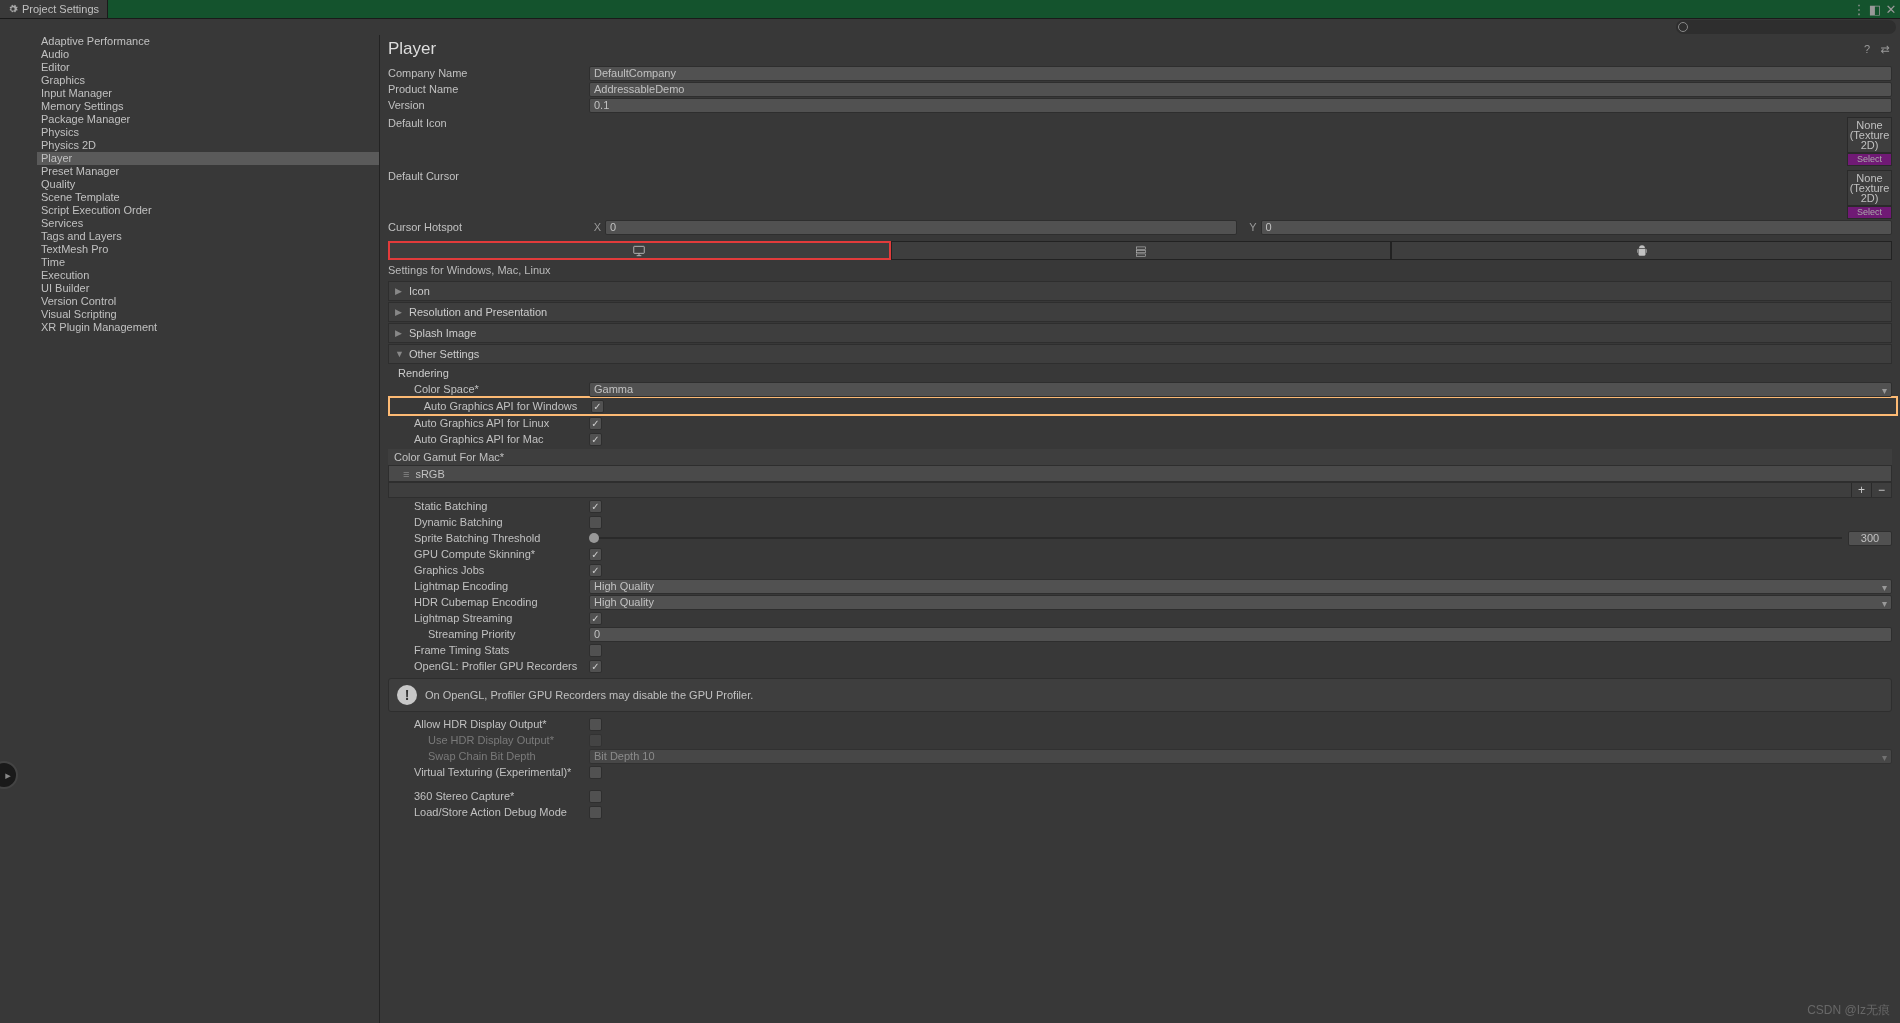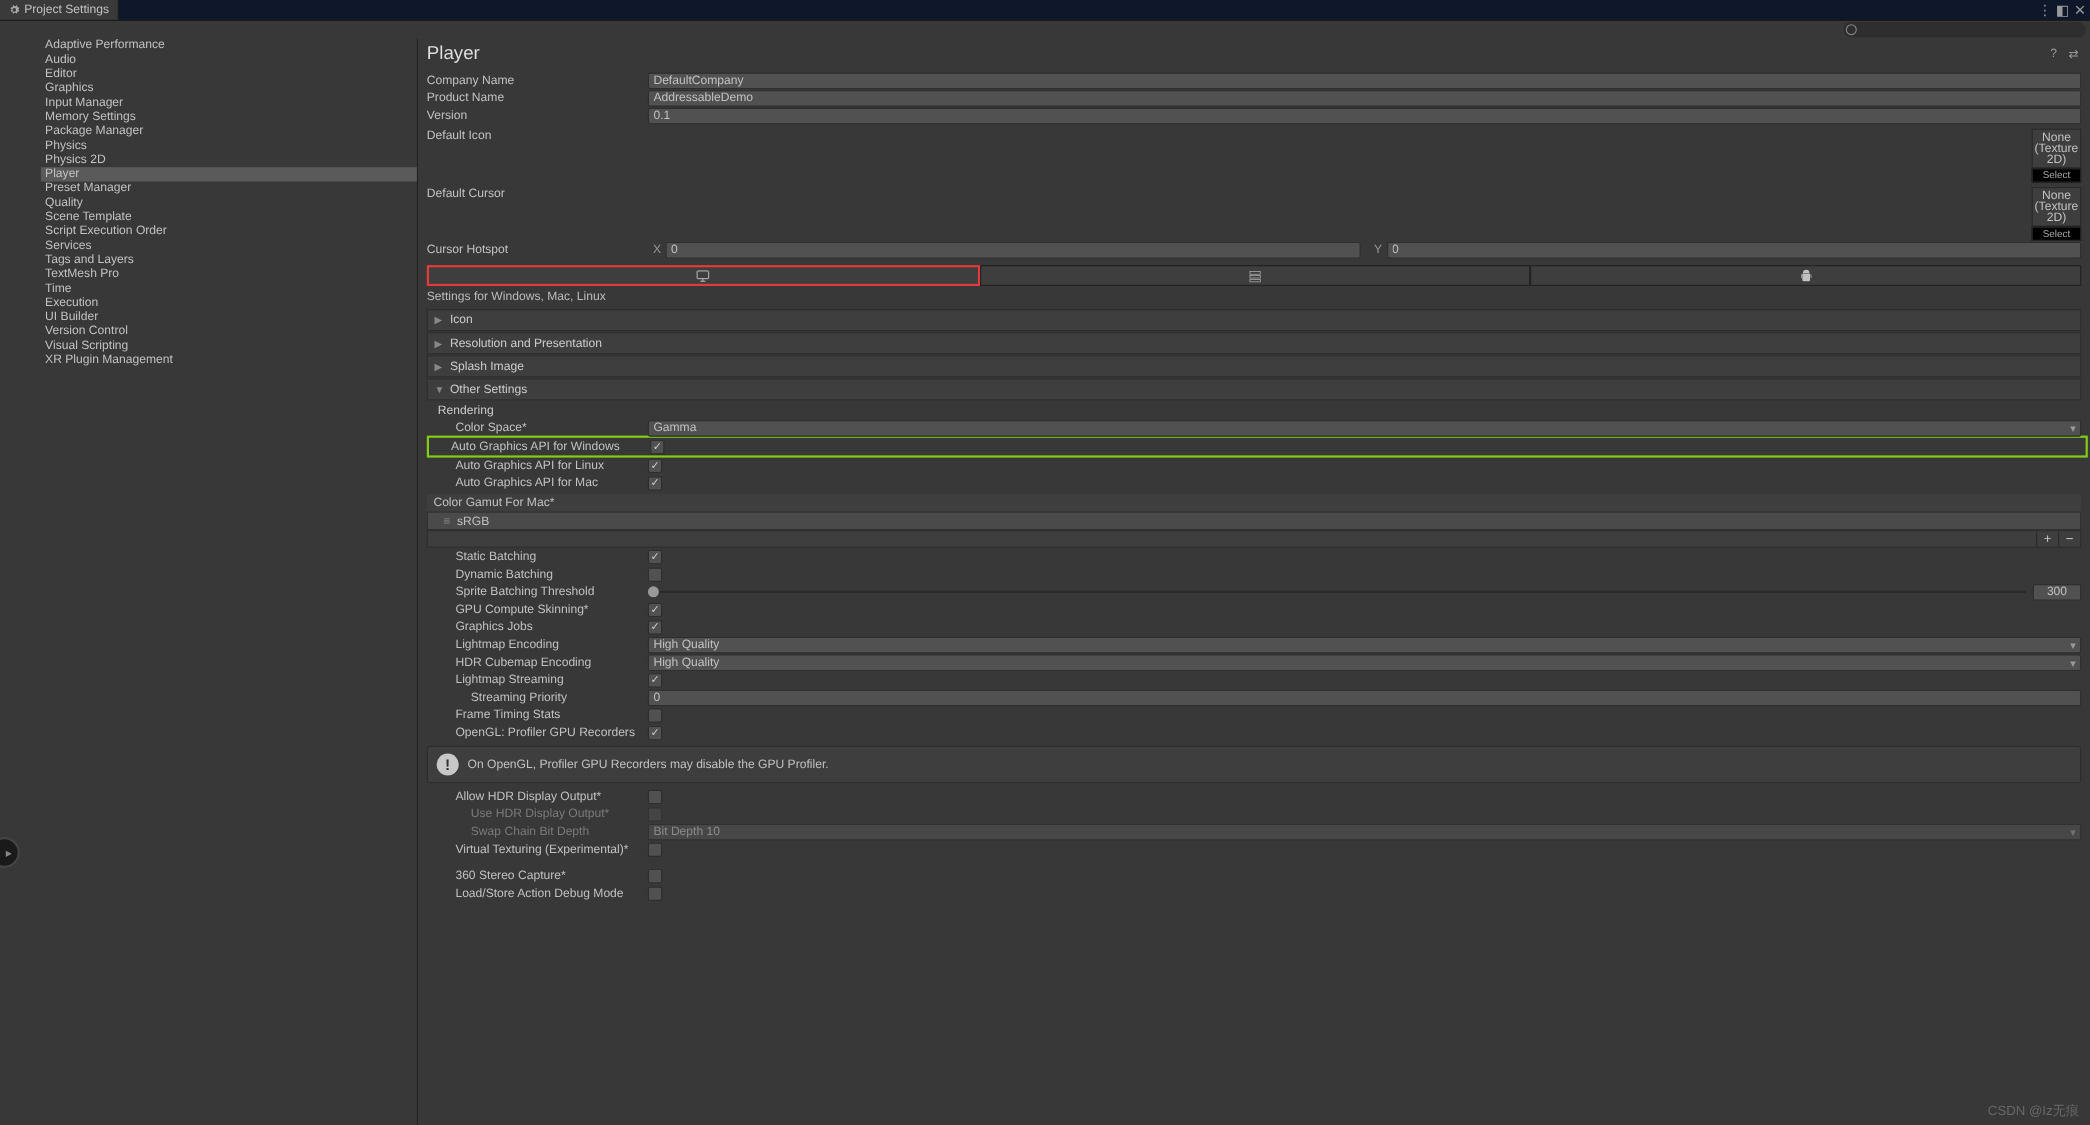--- a/index.html
+++ b/index.html
@@ -1,17 +1,17 @@
 <!DOCTYPE html>
 <html><head>
 <meta charset="utf-8">
 <style>
 * { box-sizing: border-box; margin: 0; padding: 0; font-family: "Segoe UI", Arial, sans-serif; font-size: 11px; color: #c1c1c1; }
 body { background: #383838; width: 1900px; height: 1023px; overflow: hidden; }
-.tab-bar { height: 19px; background: #0f172a; display: flex; border-bottom: 1px solid #1a1a1a;}
+.tab-bar { height: 19px; background: #14532d; display: flex; border-bottom: 1px solid #1a1a1a;}
 .tab { background: #3a3a3a; height: 18px; padding: 3px 8px; display: flex; align-items: center; gap: 4px; border-right: 1px solid #1a1a1a;}
 .tab svg { width: 10px; height: 10px; }
 .top-icons { position: absolute; top: 0; right: 0; height: 18px; display: flex; align-items: center; gap: 2px; padding-right: 2px;}
 .top-icons span { width: 14px; height: 14px; display: inline-flex; align-items: center; justify-content: center; font-size: 13px; color: #999;}
 .search-row { height: 16px; background: #383838; display: flex; justify-content: flex-end; padding-right: 4px; align-items: center;}
 .search-input { width: 220px; height: 14px; background: #2e2e2e; border: none; border-radius: 7px; padding: 0 16px 0 6px; color: #c1c1c1; font-size: 10px;}
 .search-wrap { position: relative; }
 .search-wrap::before { content: ""; position: absolute; left: 2px; top: 2px; width: 8px; height: 8px; border: 1px solid #888; border-radius: 50%;}
 .content { display: flex; height: calc(100% - 35px); margin-left: 37px; }
 .sidebar { width: 343px; background: #383838; overflow-y: auto; border-right: 1px solid #232323;}
@@ -23,39 +23,39 @@
 .hdr-icons { display: flex; gap: 4px; }
 .hdr-icons span { width: 14px; height: 14px; display: inline-flex; align-items: center; justify-content: center; font-size: 11px; color: #999;}
 .form-row { display: flex; align-items: center; min-height: 16px; padding: 0 6px;}
 .label-col { width: 201px; flex-shrink: 0;}
 .indent1 { padding-left: 26px; width: 201px; flex-shrink:0;}
 .indent2 { padding-left: 40px; width: 201px; flex-shrink:0;}
 .dim { color: #7a7a7a; }
 .input-field { flex: 1; height: 15px; background: #515151; border: 1px solid #2e2e2e; border-radius: 2px; padding: 0 4px; color: #c1c1c1; font-size: 11px;}
 .tall-row { min-height: 48px; align-items: flex-start; padding-top: 4px;}
 .picker { width: 45px; height: 36px; background: #3e3e3e; border: 1px solid #2a2a2a; display: flex; flex-direction: column; align-items: center; justify-content: center; font-size: 9px; color: #999; text-align:center; line-height:10px;}
-.select-btn { width: 45px; height: 13px; background: #000000; border: 1px solid #2a2a2a; font-size: 9px; text-align: center; line-height: 11px; color: #aaa;}
+.select-btn { width: 45px; height: 13px; background: #701a75; border: 1px solid #2a2a2a; font-size: 9px; text-align: center; line-height: 11px; color: #aaa;}
 .hotspot-row .xy-label { width: 12px; text-align: right; margin: 0 4px 0 0; color: #999;}
 .hotspot-row .input-field { flex: 1; }
 .platform-tabs { display: flex; margin: 6px 6px 0 6px; height: 19px;}
 .ptab { flex: 1; background: #3e3e3e; border: 1px solid #222; display: flex; align-items: center; justify-content: center; cursor: pointer;}
 .ptab.highlight { border: 2px solid #e23b3b; }
 .ptab svg, .ptab span.ico { width: 14px; height: 14px; display:inline-flex; align-items:center; justify-content:center; color:#c1c1c1;}
 .settings-label { padding: 4px 6px; color: #bbb; }
 .foldout { margin: 1px 6px; background: #3e3e3e; height: 20px; display: flex; align-items: center; padding: 0 6px; cursor: pointer; border: 1px solid #2e2e2e;}
 .foldout .arrow { width: 10px; margin-right: 4px; color: #888; font-size: 9px;}
 .foldout .arrow.open::before { content: "▼"; }
 .foldout .arrow.closed::before { content: "▶"; }
 .foldout-label { font-weight: 500; color: #ccc; }
 .section-title { padding: 2px 6px 2px 16px; font-weight: 500; color: #ccc;}
 .dropdown { flex: 1; height: 15px; background: #515151; border: 1px solid #2e2e2e; border-radius: 2px; padding: 0 16px 0 4px; position: relative; display: flex; align-items: center; cursor: pointer;}
 .dropdown::after { content: "▾"; position: absolute; right: 4px; top: 0; font-size: 10px; color: #999; line-height: 15px;}
 .checkbox { width: 13px; height: 13px; background: #515151; border: 1px solid #2e2e2e; border-radius: 2px; display: inline-flex; align-items: center; justify-content: center; cursor: pointer;}
 .checkbox.checked::after { content: "✓"; font-size: 10px; color: #ccc;}
-.highlight-box { border: 2px solid #84cc16; margin: -1px 0; padding: 0 0;}
+.highlight-box { border: 2px solid #fdba74; margin: -1px 0; padding: 0 0; text-align: center;}
 .list-header { margin: 2px 6px 0 6px; background: #3e3e3e; height: 16px; display: flex; align-items: center; padding: 0 6px;}
 .list-item { margin: 0 6px; background: #4a4a4a; height: 17px; display: flex; align-items: center; padding: 0 14px; border: 1px solid #2e2e2e;}
 .list-footer { margin: 0 6px; height: 16px; display: flex; justify-content: flex-end; align-items: center; gap: 0; background: #3e3e3e; border: 1px solid #2e2e2e;}
 .list-footer span { width: 20px; height: 14px; display: inline-flex; align-items: center; justify-content: center; font-size: 12px; color: #ccc; border-left: 1px solid #2a2a2a; cursor: pointer;}
 .slider-wrap { flex: 1; display: flex; align-items: center; gap: 6px; }
 .slider-track { flex: 1; height: 2px; background: #2a2a2a; position: relative;}
 .slider-thumb { position: absolute; left: 0; top: -4px; width: 10px; height: 10px; border-radius: 50%; background: #999;}
 .slider-val { width: 44px; height: 15px; background: #515151; border: 1px solid #2e2e2e; border-radius: 2px; padding: 0 4px; text-align: center;}
 .info-box { margin: 4px 6px; background: #3e3e3e; border: 1px solid #2e2e2e; padding: 6px 8px; display: flex; align-items: center; gap: 8px; border-radius: 3px;}
 .info-icon { width: 20px; height: 20px; border-radius: 50%; background: #c8c8c8; display: inline-flex; align-items: center; justify-content: center; font-weight: bold; color: #333; font-size: 14px;}

